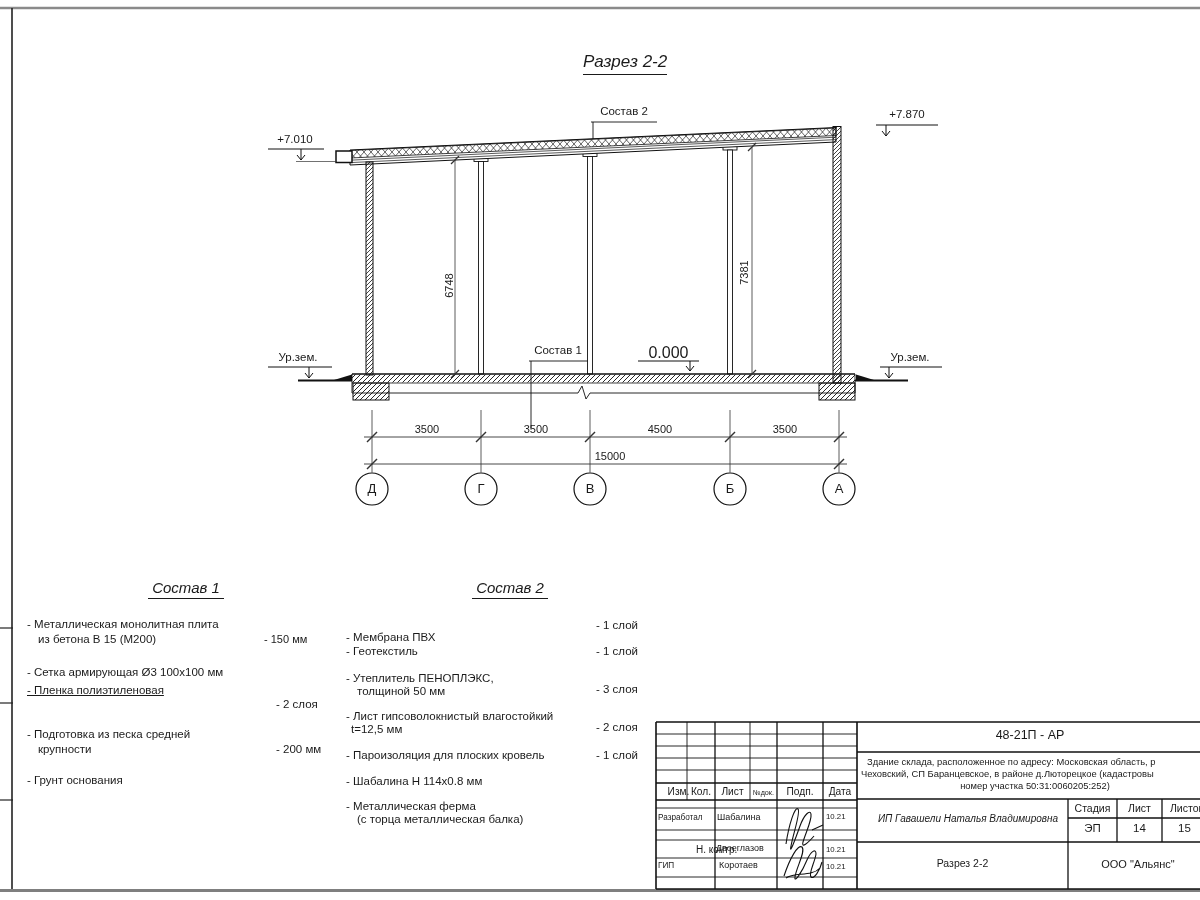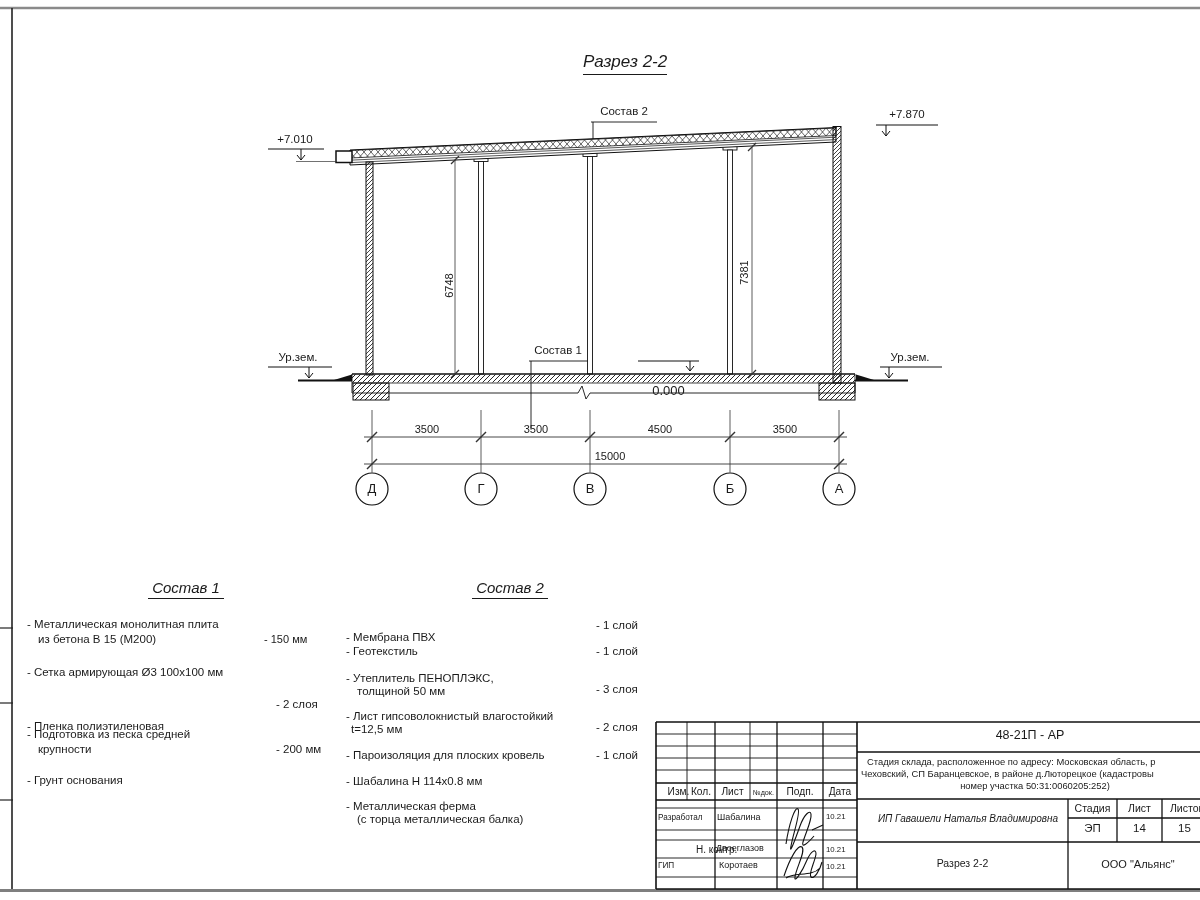--- a/index.html
+++ b/index.html
@@ -162,21 +162,21 @@
 </svg>
 
 <div class="lbl c it ul" style="left:583px;top:52px;width:84px;font-size:17px;">Разрез 2-2</div>
 
 <div class="lbl c" style="left:592px;top:105px;width:64px;font-size:11.5px;">Состав 2</div>
 <div class="lbl c" style="left:266px;top:133px;width:58px;font-size:11.5px;">+7.010</div>
 <div class="lbl c" style="left:876px;top:108px;width:62px;font-size:11.5px;">+7.870</div>
 <div class="lbl c" style="left:266px;top:351px;width:64px;font-size:11.5px;">Ур.зем.</div>
 <div class="lbl c" style="left:878px;top:351px;width:64px;font-size:11.5px;">Ур.зем.</div>
 <div class="lbl c" style="left:527px;top:344px;width:62px;font-size:11.5px;">Состав 1</div>
-<div class="lbl c" style="left:638px;top:344px;width:61px;font-size:13px;margin-top:40px;">0.000</div>
+<div class="lbl c" style="left:638px;top:344px;width:61px;font-size:16px;">0.000</div>
 
 <div class="lbl c rot" style="left:419px;top:279px;width:60px;height:13px;font-size:11px;">6748</div>
 <div class="lbl c rot" style="left:714px;top:266px;width:60px;height:13px;font-size:11px;">7381</div>
 
 <div class="lbl c" style="left:397px;top:423px;width:60px;font-size:11px;">3500</div>
 <div class="lbl c" style="left:506px;top:423px;width:60px;font-size:11px;">3500</div>
 <div class="lbl c" style="left:630px;top:423px;width:60px;font-size:11px;">4500</div>
 <div class="lbl c" style="left:755px;top:423px;width:60px;font-size:11px;">3500</div>
 <div class="lbl c" style="left:580px;top:450px;width:60px;font-size:11px;">15000</div>
 
@@ -184,21 +184,21 @@
 <div class="lbl c" style="left:466px;top:482px;width:30px;font-size:13px;">Г</div>
 <div class="lbl c" style="left:575px;top:482px;width:30px;font-size:13px;">В</div>
 <div class="lbl c" style="left:715px;top:482px;width:30px;font-size:13px;">Б</div>
 <div class="lbl c" style="left:824px;top:482px;width:30px;font-size:13px;">А</div>
 
 <div class="lbl c it ul" style="left:148px;top:579px;width:76px;font-size:15px;">Состав 1</div>
 <div class="lbl" style="left:27px;top:618px;font-size:11.5px;">- Металлическая  монолитная плита</div>
 <div class="lbl" style="left:38px;top:633px;font-size:11.5px;">из бетона В 15 (М200)</div>
 <div class="lbl" style="left:264px;top:633px;font-size:11px;">- 150 мм</div>
 <div class="lbl" style="left:27px;top:666px;font-size:11.5px;">- Сетка армирующая Ø3 100х100 мм</div>
-<div class="lbl" style="left:27px;top:720px;font-size:11.5px;">- Пленка полиэтиленовая</div>
+<div class="lbl" style="left:27px;top:684px;font-size:11.5px;text-decoration:underline;">- Пленка полиэтиленовая</div>
 <div class="lbl" style="left:276px;top:698px;font-size:11.5px;">-  2 слоя</div>
 <div class="lbl" style="left:27px;top:728px;font-size:11.5px;">- Подготовка из песка средней</div>
 <div class="lbl" style="left:38px;top:743px;font-size:11.5px;">крупности</div>
 <div class="lbl" style="left:276px;top:743px;font-size:11.5px;">- 200 мм</div>
 <div class="lbl" style="left:27px;top:774px;font-size:11.5px;">- Грунт основания</div>
 
 <div class="lbl c it ul" style="left:472px;top:579px;width:76px;font-size:15px;">Состав 2</div>
 <div class="lbl" style="left:346px;top:619px;font-size:11.5px;margin-top:12px;">- Мембрана ПВХ</div>
 <div class="lbl" style="left:596px;top:619px;font-size:11.5px;">- 1 слой</div>
 <div class="lbl" style="left:346px;top:645px;font-size:11.5px;">- Геотекстиль</div>
@@ -226,21 +226,21 @@
 <div class="lbl" style="left:717px;top:812px;font-size:9px;">Шабалина</div>
 <div class="lbl" style="left:826px;top:813px;font-size:7.8px;">10.21</div>
 <div class="lbl" style="left:658px;top:844px;font-size:10px;padding-left:38px;">Н. контр.</div>
 <div class="lbl" style="left:716px;top:843px;font-size:9px;">Двоеглазов</div>
 <div class="lbl" style="left:826px;top:846px;font-size:7.8px;">10.21</div>
 <div class="lbl" style="left:658px;top:861px;font-size:8.2px;">ГИП</div>
 <div class="lbl" style="left:719px;top:860px;font-size:9px;">Коротаев</div>
 <div class="lbl" style="left:826px;top:863px;font-size:7.8px;">10.21</div>
 
 <div class="lbl c" style="left:857px;top:728px;width:346px;font-size:12.5px;">48-21П - АР</div>
-<div class="lbl" style="left:867px;top:757px;font-size:9.4px;">Стадия склада, расположенное по адресу: Московская область, р</div>
+<div class="lbl" style="left:867px;top:757px;font-size:9.4px;">Здание склада, расположенное по адресу: Московская область, р</div>
 <div class="lbl" style="left:861px;top:769px;font-size:9.4px;">Чеховский, СП Баранцевское, в районе д.Люторецкое  (кадастровы</div>
 <div class="lbl c" style="left:870px;top:781px;width:330px;font-size:9.4px;">номер участка 50:31:0060205:252)</div>
 <div class="lbl c it" style="left:858px;top:813px;width:220px;font-size:10px;">ИП Гавашели Наталья Владимировна</div>
 
 <div class="lbl c" style="left:1068px;top:802px;width:49px;font-size:10.5px;">Стадия</div>
 <div class="lbl c" style="left:1117px;top:802px;width:45px;font-size:10.5px;">Лист</div>
 <div class="lbl c" style="left:1162px;top:802px;width:50px;font-size:10.5px;">Листов</div>
 <div class="lbl c" style="left:1068px;top:822px;width:49px;font-size:11.5px;">ЭП</div>
 <div class="lbl c" style="left:1117px;top:822px;width:45px;font-size:11.5px;">14</div>
 <div class="lbl c" style="left:1162px;top:822px;width:45px;font-size:11.5px;">15</div>

